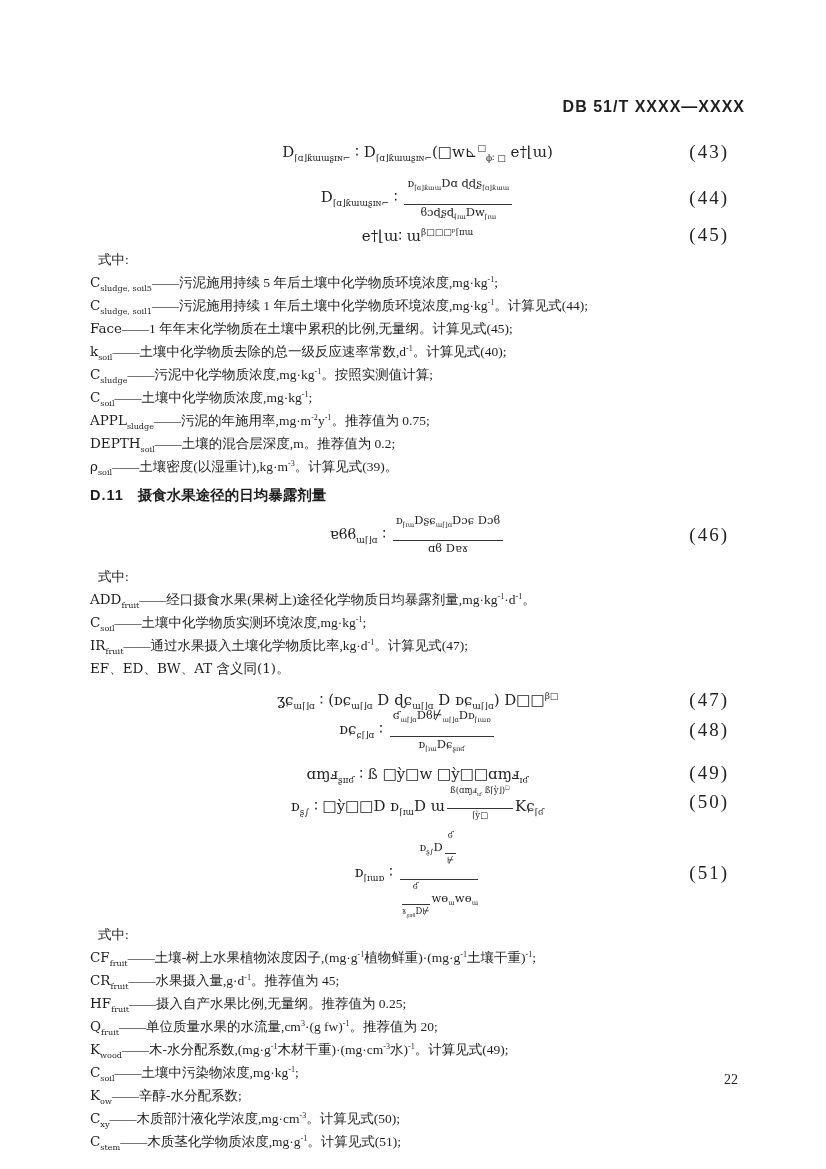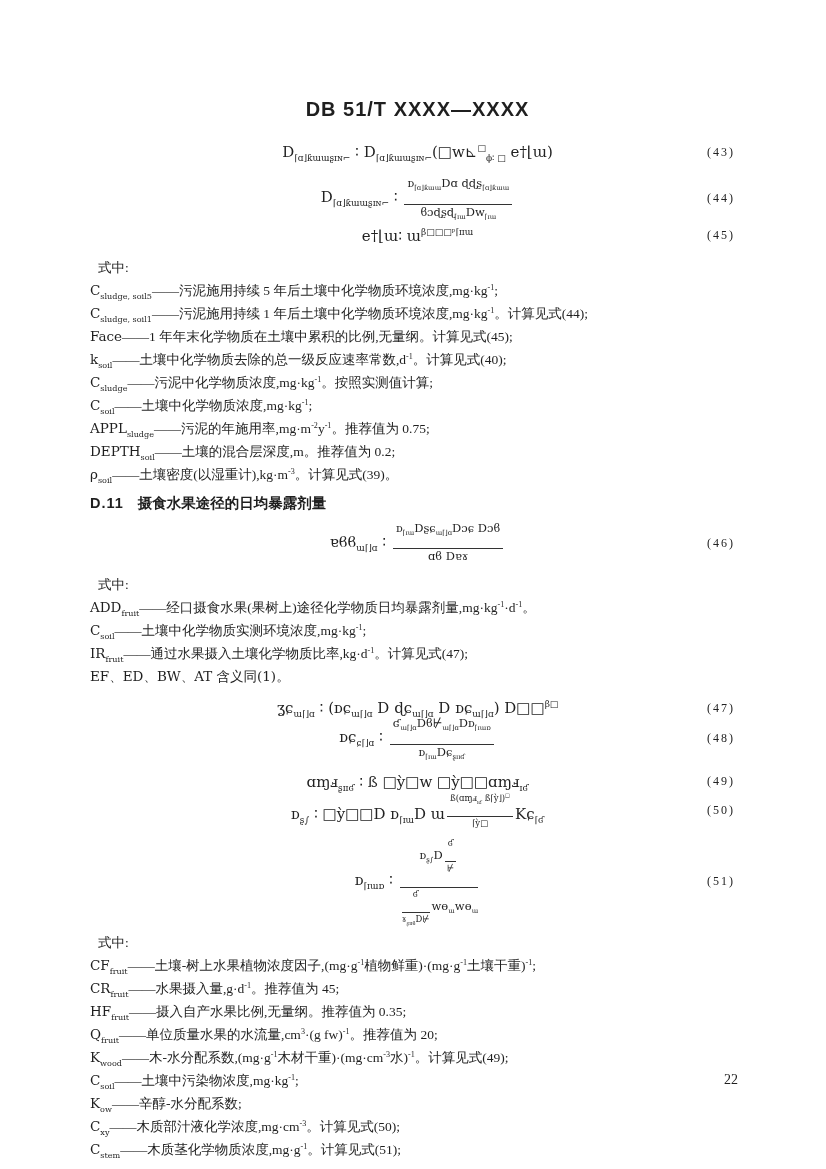--- a/index.html
+++ b/index.html
@@ -8,59 +8,59 @@
     width:826px;height:1169px;
     margin:0 auto;
     background:#ffffff;
     color:#1f1f1f;
     font-family:"Liberation Serif","DejaVu Serif",serif;
     overflow:hidden;
     box-sizing:border-box;
     padding:98px 81px 0 90px;
   }
   .hdr{
-    text-align:center;
+    text-align:right;
     font-family:"Liberation Sans","DejaVu Sans",sans-serif;
     font-weight:bold;
-    font-size:20px;
+    font-size:16px;
     letter-spacing:1px;
     height:20px;
   }
   
   .eq-group{margin-top:24px;}
   .eq-row{
     position:relative;
     text-align:center;
     font-family:"DejaVu Serif",serif;
     font-size:15px;
     color:#222;
     margin:0 0 12px 0;
   }
   .eq-formula{display:inline-block;vertical-align:middle;}
   .eq-no{
-    position:absolute;right:10px;top:50%;
+    position:absolute;right:16px;top:50%;
     transform:translateY(-50%);
     font-family:"Liberation Serif",serif;
-    font-size:12px;
+    font-size:19px;
     letter-spacing:2px;
   }
   sub{font-size:60%;line-height:0;}
   sup{font-size:60%;line-height:0;}
   .frac{
     display:inline-block;text-align:center;vertical-align:middle;
     font-size:11.5px;line-height:1.2;margin:0 2px;
   }
   .frac .fn{display:block;padding:0 3px 13px;border-bottom:1px solid #333;}
   .frac .fd{display:block;padding-top:1px;}
   .frac .frac, sup .frac{font-size:8.5px;vertical-align:middle;border:none;}
   sup .frac .fn{border-bottom:1px solid #333;}
   
   #eqg1 .eq-row:nth-child(1){margin-bottom:16px;}
   #eqg1 .eq-row:nth-child(2){margin-bottom:6px;}
-  #eqg1 .eq-row:nth-child(3){margin-bottom:12px;text-decoration:underline;}
+  #eqg1 .eq-row:nth-child(3){margin-bottom:4px;text-decoration:underline;}
   #eqg2 .eq-row{margin:4px 0 10px 0;}
   #eqg3 .eq-row:nth-child(1){margin-bottom:0;}
   #eqg3 .eq-row:nth-child(2){margin-bottom:12px;}
   #eqg3 .eq-row:nth-child(3){margin-bottom:2px;}
   #eqg3 .eq-row:nth-child(4){margin-bottom:10px;}
   #eqg3 .eq-row:nth-child(5){margin-bottom:8px;}
   
   .where{font-size:13.5px;line-height:22px;padding-left:8px;}
   .def-row{font-size:13.5px;line-height:22px;white-space:nowrap;}
   .def-term{font-family:"DejaVu Serif",serif;font-size:13.5px;}
@@ -126,21 +126,21 @@
       <div class="eq-row"><span class="eq-formula">ᴅɕ<sub>ɕ⌈⌋ɑ</sub> ∶ <span class="frac"><span class="fn">ʛ<sub>ɯ⌈⌋ɑ</sub>Dϐ⊬<sub>ɯ⌈⌋ɑ</sub>Dᴅ<sub>⌈ɪɯɒ</sub></span><span class="fd">ᴅ<sub>⌈ɪɯ</sub>Dɕ<sub>ʂɪɪʛ</sub></span></span></span><span class="eq-no">(48)</span></div>
       <div class="eq-row"><span class="eq-formula">ɑɱⅎ<sub>ʂɪɪʛ</sub> ∶ ß □ỳ□w □ỳ□□ɑɱⅎ<sub>ɪʛ</sub></span><span class="eq-no">(49)</span></div>
       <div class="eq-row"><span class="eq-formula">ᴅ<sub>ʂ∫</sub> ∶  □ỳ□□D ᴅ<sub>⌈ɪɯ</sub>D ɯ<sup><span class="frac"><span class="fn">ß(ɑɱⅎ<sub>ɪʛ</sub> ß⌈ỳ⌋)<sup>□</sup></span><span class="fd">⌈ỳ□</span></span></sup>Kɕ<sub>⌈ʛ</sub></span><span class="eq-no">(50)</span></div>
       <div class="eq-row"><span class="eq-formula">ᴅ<sub>⌈ɪɯɒ</sub> ∶ <span class="frac"><span class="fn">ᴅ<sub>ʂ∫</sub>D<span class="frac"><span class="fn">ʛ</span><span class="fd">⊬</span></span></span><span class="fd"><span class="frac"><span class="fn">ʛ</span><span class="fd">ɤ<sub>ʂɪɪϐ</sub>D⊬</span></span>wɵ<sub>ɯ</sub>wɵ<sub>ɯ</sub></span></span></span><span class="eq-no">(51)</span></div>
     </div>
 
   <div class="where">式中:</div>
   <div id="defs3">
       <div class="def-row"><span class="def-term">CF<sub>fruit</sub></span><span class="def-desc">——土壤-树上水果植物浓度因子,(mg·g<sup>-1</sup>植物鲜重)·(mg·g<sup>-1</sup>土壤干重)<sup>-1</sup>;</span></div>
       <div class="def-row"><span class="def-term">CR<sub>fruit</sub></span><span class="def-desc">——水果摄入量,g·d<sup>-1</sup>。推荐值为 45;</span></div>
-      <div class="def-row"><span class="def-term">HF<sub>fruit</sub></span><span class="def-desc">——摄入自产水果比例,无量纲。推荐值为 0.35;</span></div>
+      <div class="def-row"><span class="def-term">HF<sub>fruit</sub></span><span class="def-desc">——摄入自产水果比例,无量纲。推荐值为 0.25;</span></div>
       <div class="def-row"><span class="def-term">Q<sub>fruit</sub></span><span class="def-desc">——单位质量水果的水流量,cm<sup>3</sup>·(g fw)<sup>-1</sup>。推荐值为 20;</span></div>
       <div class="def-row"><span class="def-term">K<sub>wood</sub></span><span class="def-desc">——木-水分配系数,(mg·g<sup>-1</sup>木材干重)·(mg·cm<sup>-3</sup>水)<sup>-1</sup>。计算见式(49);</span></div>
       <div class="def-row"><span class="def-term">C<sub>soil</sub></span><span class="def-desc">——土壤中污染物浓度,mg·kg<sup>-1</sup>;</span></div>
       <div class="def-row"><span class="def-term">K<sub>ow</sub></span><span class="def-desc">——辛醇-水分配系数;</span></div>
       <div class="def-row"><span class="def-term">C<sub>xy</sub></span><span class="def-desc">——木质部汁液化学浓度,mg·cm<sup>-3</sup>。计算见式(50);</span></div>
       <div class="def-row"><span class="def-term">C<sub>stem</sub></span><span class="def-desc">——木质茎化学物质浓度,mg·g<sup>-1</sup>。计算见式(51);</span></div>
     </div>
 
   <div class="pageno">22</div>
 

